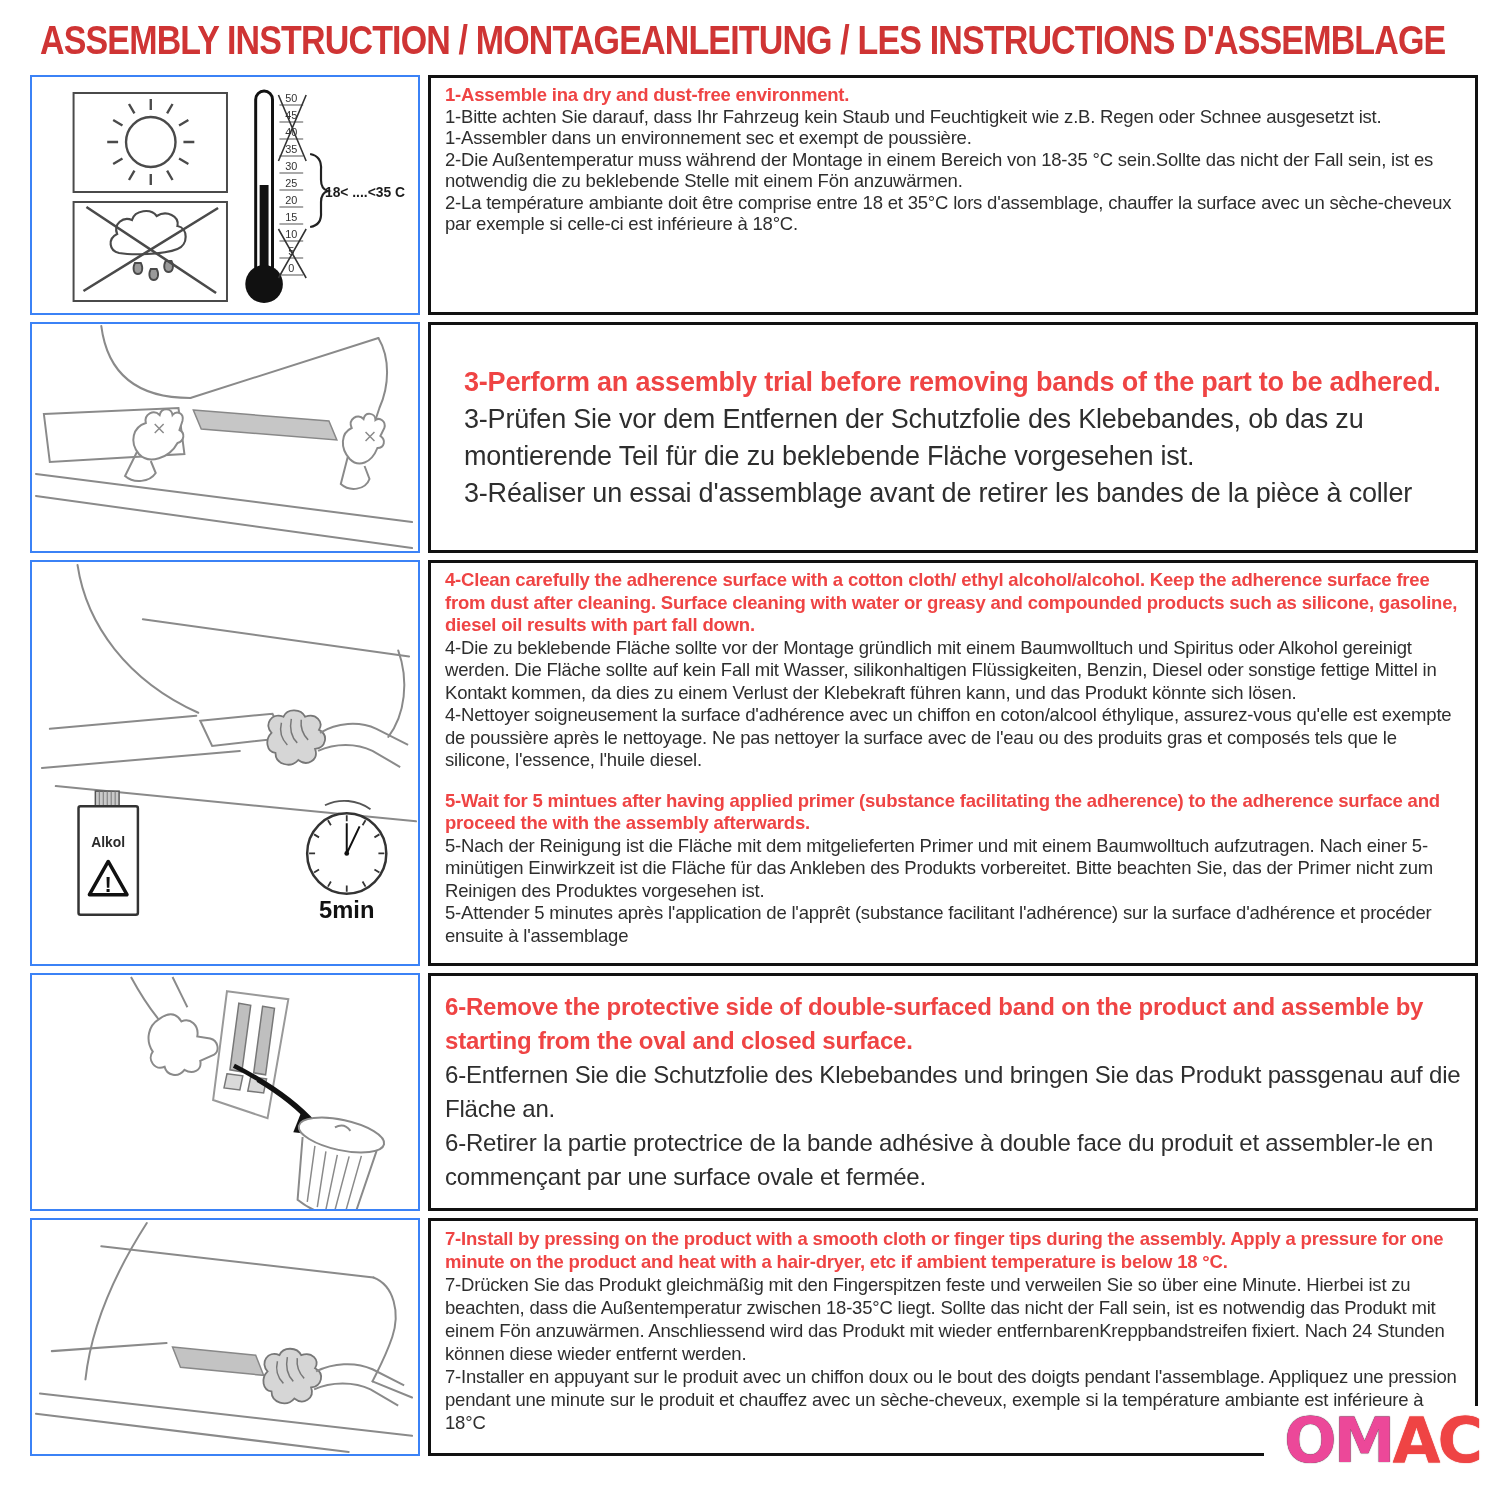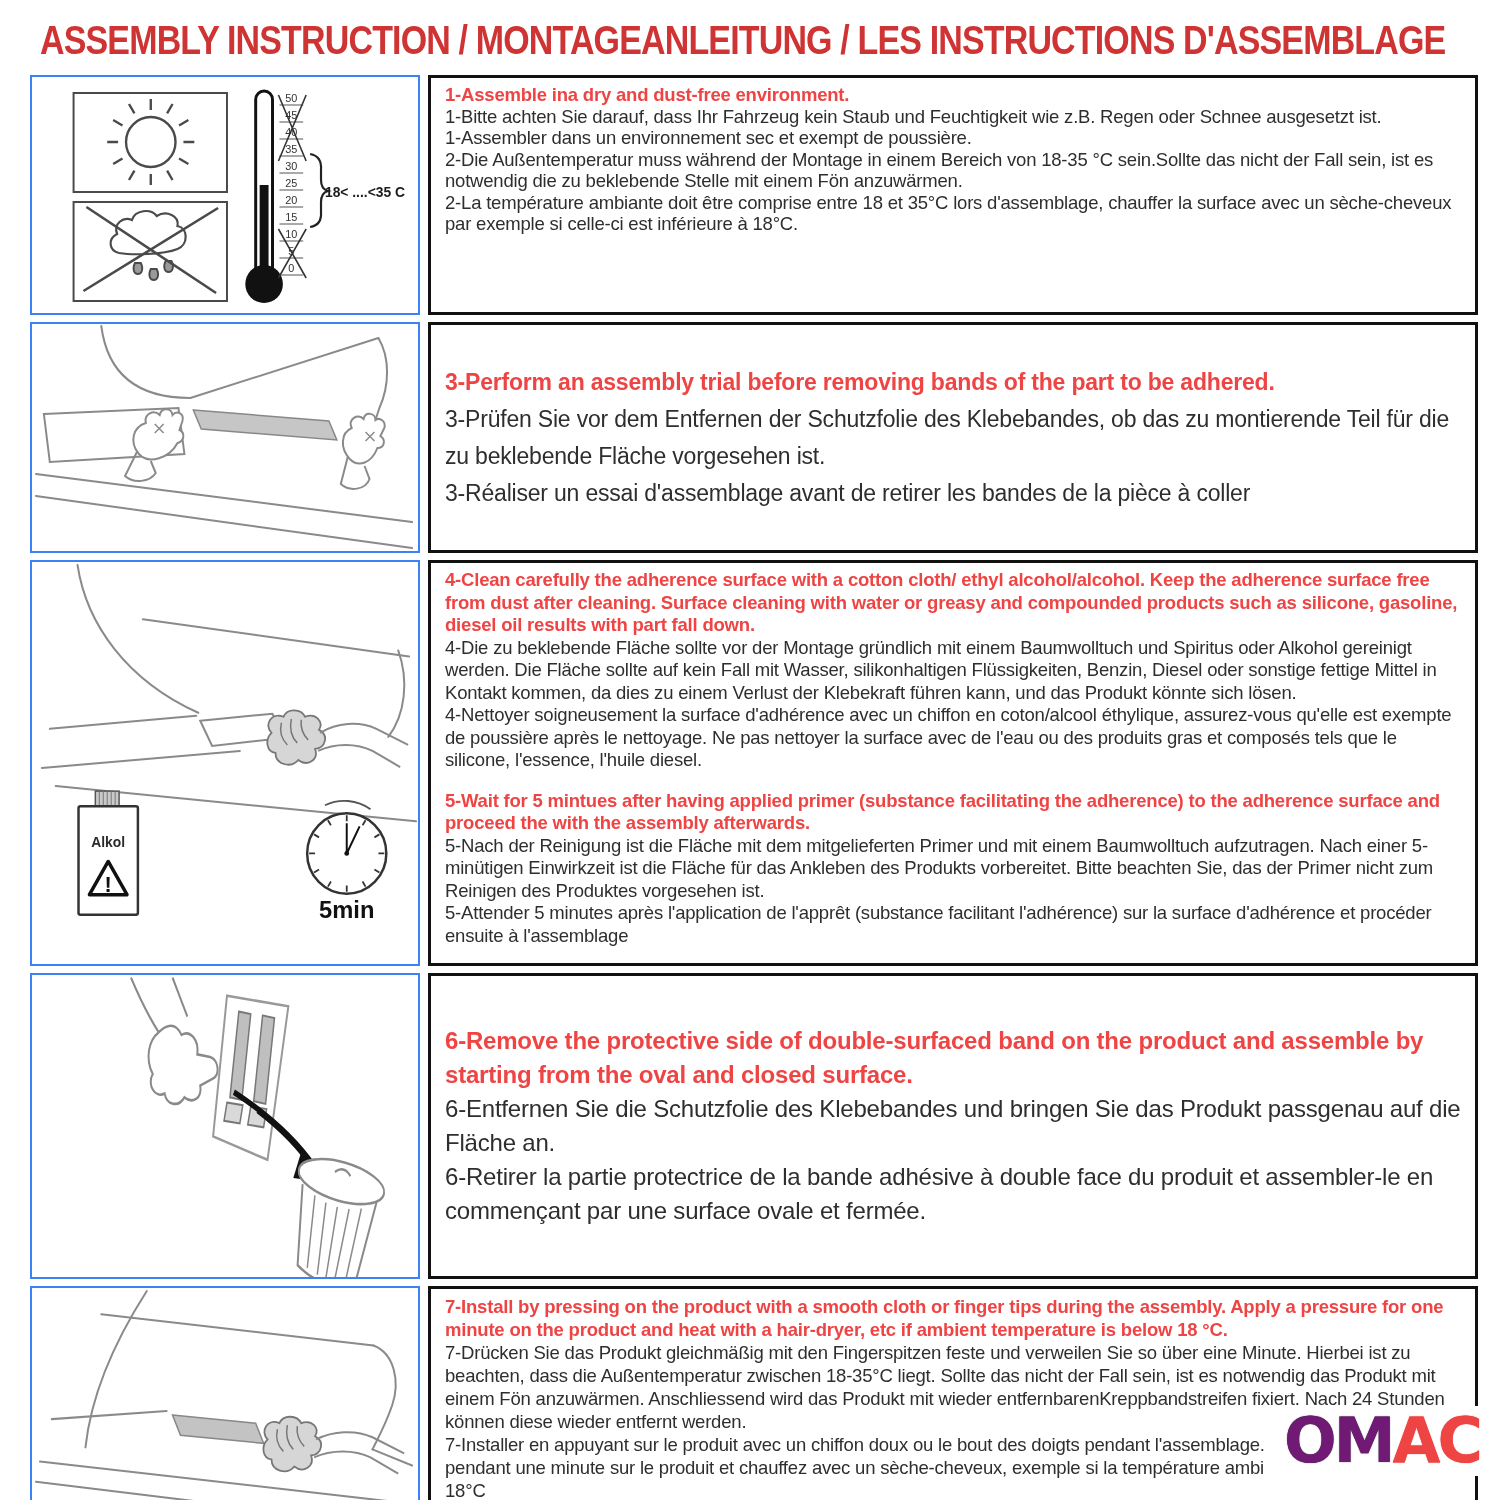--- a/index.html
+++ b/index.html
@@ -46,43 +46,43 @@
     overflow:hidden;
     color:#2e2e2e;
     letter-spacing:-0.2px;
   }
   .txt p{margin:0;}
   .txt p.b{font-weight:bold;color:#ef4444;}
   .s1 p{font-size:18.5px;line-height:21.5px;}
   .s3 p{font-size:18.5px;line-height:22.5px;}
   .s5 p{font-size:18.5px;line-height:23px;}
   .s2{justify-content:center;}
-  .s2 p{font-size:23px;line-height:37px;}
+  .s2 p{font-size:27px;line-height:37px;margin-left:19px;}
   .s4{justify-content:center;}
   .s4 p{font-size:24px;line-height:34px;}
   .gt{margin-top:18px !important;}
   .r1{height:240px;}
   .r2{height:231px;}
   .r3{height:406px;}
-  .r4{height:306px;}
+  .r4{height:238px;}
   .r5{height:238px;}
   .logo{
     position:absolute;
     top:1406px;
     right:20px;
     background:#fff;
     padding:2px 0 2px 20px;
     font-family:"DejaVu Sans",sans-serif;
     font-weight:bold;
     font-size:62px;
     line-height:66px;
     letter-spacing:-3px;
     white-space:nowrap;
   }
-  .lg-black{color:#701a75;text-shadow:0 0 1px #141414;}
+  .lg-black{color:#ec4899;text-shadow:0 0 1px #141414;}
   .lg-red{color:#ef4444;text-shadow:0 0 1px #d93a36;}
 </style>
 </head>
 <body>
 
 <div class="page">
 
   <div class="title">ASSEMBLY INSTRUCTION / MONTAGEANLEITUNG / LES INSTRUCTIONS D'ASSEMBLAGE</div>
 
   <div class="row r1">

